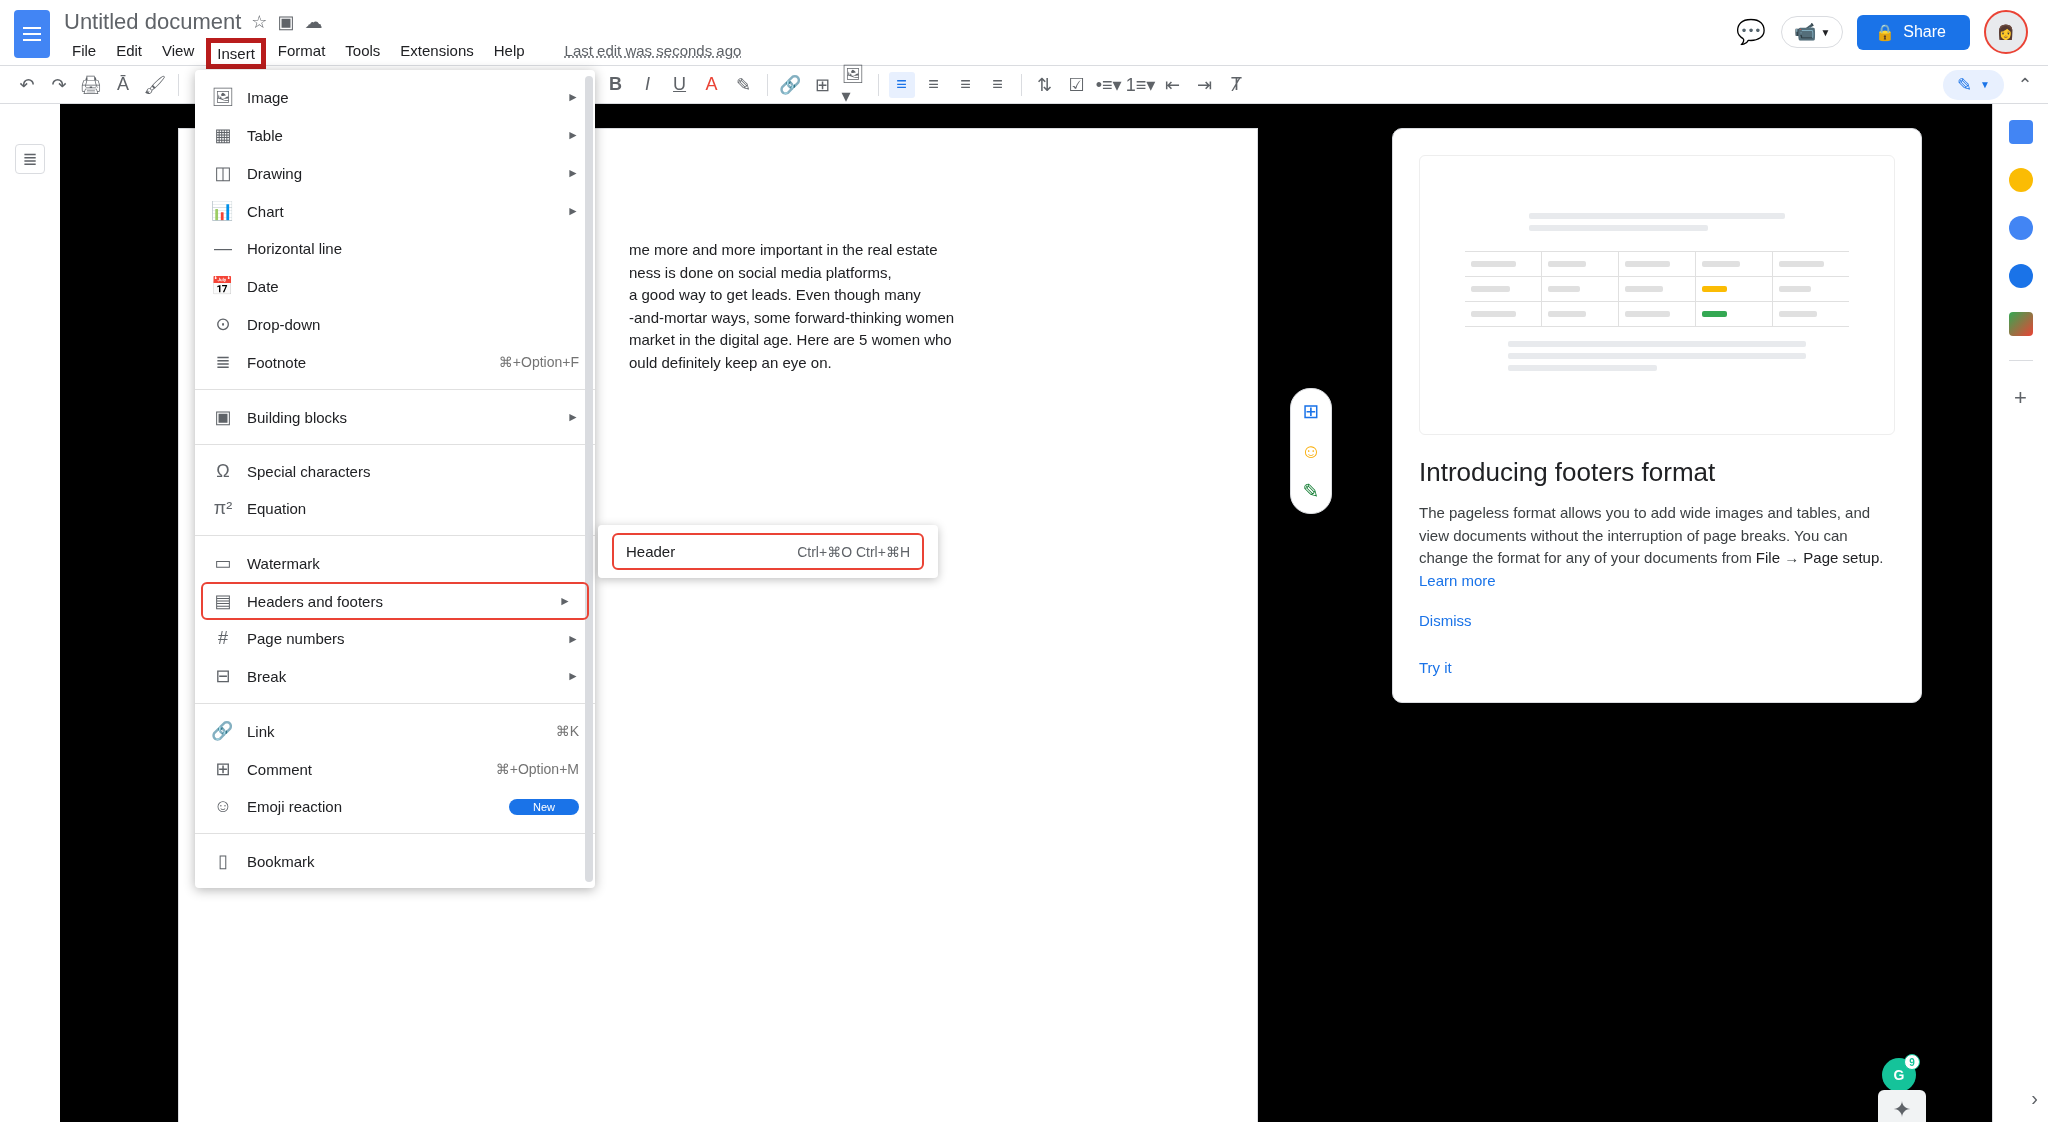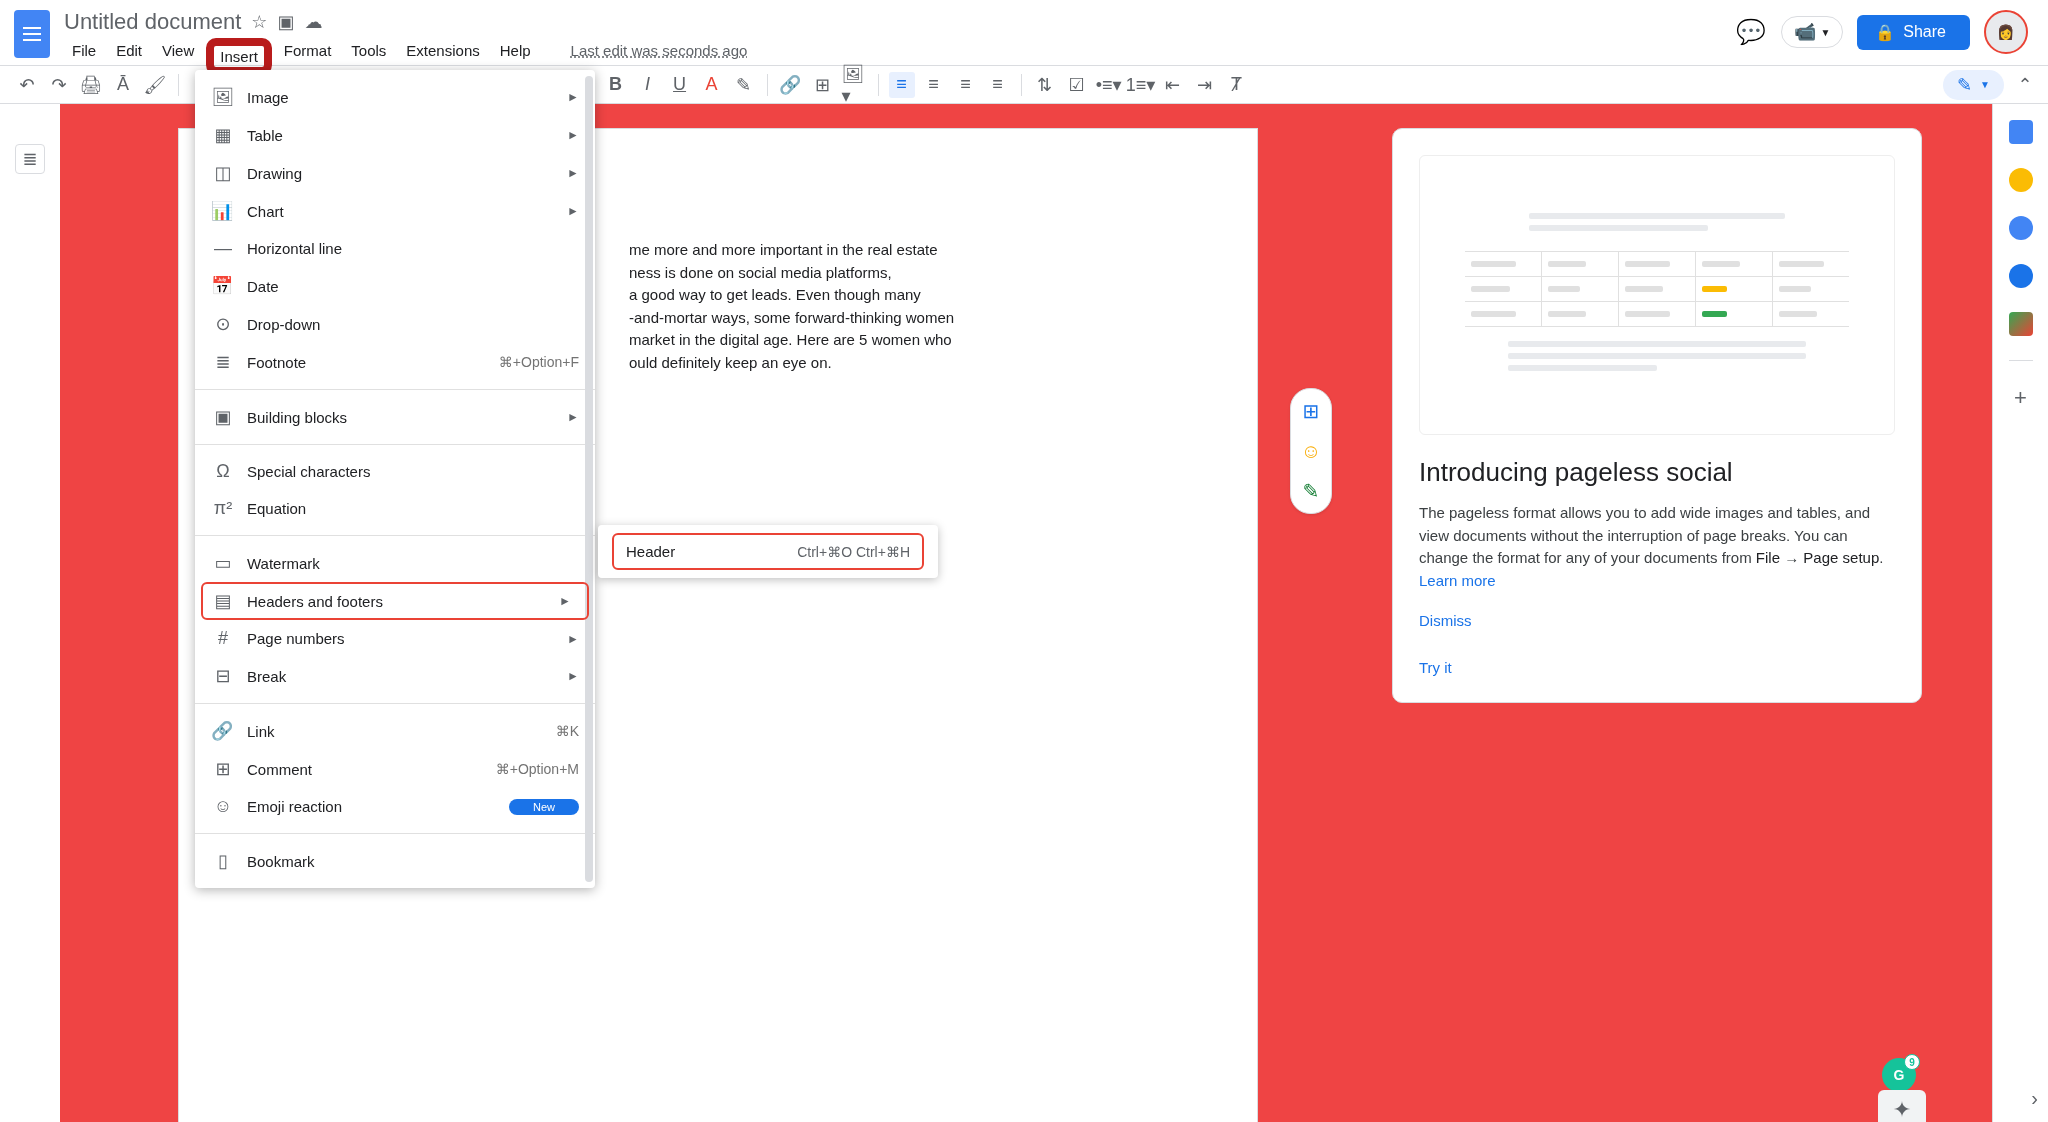--- a/index.html
+++ b/index.html
@@ -7,21 +7,21 @@
 
 .header { height: 66px; border-bottom: 1px solid #dadce0; display: flex; align-items: flex-start; padding: 8px 14px 16px 14px; position: relative; }
 .doc-icon { width: 36px; height: 48px; background: #4285f4; border-radius: 4px; margin-right: 14px; display:flex; align-items:center; justify-content:center; color:#fff; font-size:22px; margin-top:2px;}
 .doc-icon::before { content:""; display:block; width:18px; height:2px; background:#fff; box-shadow: 0 -6px 0 #fff, 0 6px 0 #fff; }
 .title-area { display:flex; flex-direction:column; }
 .title-row { display:flex; align-items:center; gap:10px; height:28px;}
 .doc-title { font-size: 22px; color:#5f6368; }
 .title-icons { display:flex; gap:10px; color:#5f6368; font-size:18px;}
 .menubar { display:flex; gap:4px; margin-top:2px; }
 .menubar span { padding: 4px 8px; cursor:default; font-size:15px; }
-.menubar span.active { border:8px solid #b91c1c; border-radius:10px; padding:2px 6px; }
+.menubar span.active { border:5px solid #b91c1c; border-radius:0; padding:2px 6px; }
 .last-edit { color:#5f6368; text-decoration: underline dotted; margin-left:20px; padding:4px 0; }
 
 .header-right { position:absolute; right:20px; top:10px; display:flex; align-items:center; gap:14px; }
 .comment-btn { width:32px; height:32px; display:flex; align-items:center; justify-content:center; color:#5f6368; font-size:24px;}
 .meet-btn { border:1px solid #dadce0; border-radius: 20px; padding:4px 12px; display:flex; align-items:center; gap:4px;}
 .share-btn { background:#1a73e8; color:#fff; padding:8px 24px 8px 18px; border-radius:6px; display:flex; align-items:center; gap:8px; font-weight:500; font-size:16px;}
 .avatar { width:44px; height:44px; border-radius:50%; border:2px solid #ea4335; background:#e8eaed; overflow:hidden; display:flex; align-items:center; justify-content:center;}
 
 .toolbar { height:38px; border-bottom:1px solid #dadce0; display:flex; align-items:center; padding:0 14px; gap:6px; color:#5f6368; font-size:18px; position:relative;}
 .toolbar .sep { width:1px; height:22px; background:#dadce0; margin:0 4px;}
@@ -29,21 +29,21 @@
 .font-size { display:flex; align-items:center; gap:4px; }
 .font-size-val { border:1px solid #dadce0; padding:2px 8px; font-size:14px; color:#202124; border-radius:2px;}
 .align-active { background:#e8f0fe; color:#1a73e8; border-radius:3px;}
 .pen-btn { position:absolute; right:44px; background:#e8f0fe; border-radius:18px; padding:4px 14px; display:flex; align-items:center; gap:8px; color:#1a73e8;}
 .collapse-btn { position:absolute; right:10px; }
 
 .workspace { display:flex; height: calc(100% - 104px); }
 .left-gutter { width: 60px; display:flex; justify-content:center; padding-top:40px;}
 .outline-icon { width:30px; height:30px; border:1px solid #dadce0; border-radius:4px; display:flex; align-items:center; justify-content:center; font-size:18px; color:#5f6368;}
 
-.doc-area { flex:1; position:relative; background:#ef4444; overflow:hidden;}
+.doc-area { flex:1; position:relative; background:#000000; overflow:hidden;}
 .page { position:absolute; left:118px; top:24px; width:1080px; min-height:1300px; background:#fff; border:1px solid #dadce0; padding:110px 120px; font-family: Arial, sans-serif; line-height:1.5; font-size:15px;}
 .page-text { margin-left:330px; }
 
 .sidebar-buttons { position:absolute; left:1230px; top:284px; background:#fff; border:1px solid #dadce0; border-radius:20px; padding:8px 6px; display:flex; flex-direction:column; gap:12px; box-shadow:0 1px 3px rgba(0,0,0,.1);}
 .sidebar-buttons div { width:28px; height:28px; display:flex; align-items:center; justify-content:center; font-size:20px;}
 
 .promo-card { position:absolute; right:70px; top:24px; width:530px; background:#fff; border:1px solid #dadce0; border-radius:10px; padding:26px; }
 .promo-illustration { height:280px; border:1px solid #eee; border-radius:6px; margin-bottom:22px; display:flex; flex-direction:column; align-items:center; justify-content:center; gap:14px; padding:24px;}
 .ill-lines { width:60%; }
 .ill-lines div { height:6px; background:#e8eaed; margin-bottom:6px; border-radius:2px;}
@@ -249,21 +249,21 @@
                 <div class="bar" style="width:60%"></div>
               </span>
             </div>
         </div>
         <div class="ill-lines" style="width:70%">
             <div></div>
             <div></div>
             <div style="width:50%"></div>
           </div>
       </div>
-      <div class="promo-title">Introducing pageless social</div>
+      <div class="promo-title">Introducing footers format</div>
       <div class="promo-body">
         <span>The pageless format allows you to add wide images and tables, and view documents without the interruption of page breaks. You can change the format for any of your documents from </span><b>File</b><span> → </span><b>Page setup</b><span>. </span><a href="#">Learn more</a>
       </div>
       <div class="promo-actions">
         <span>Dismiss</span>
         <span>Try it</span>
       </div>
     </div>
 
     <div class="grammarly-badge">G

